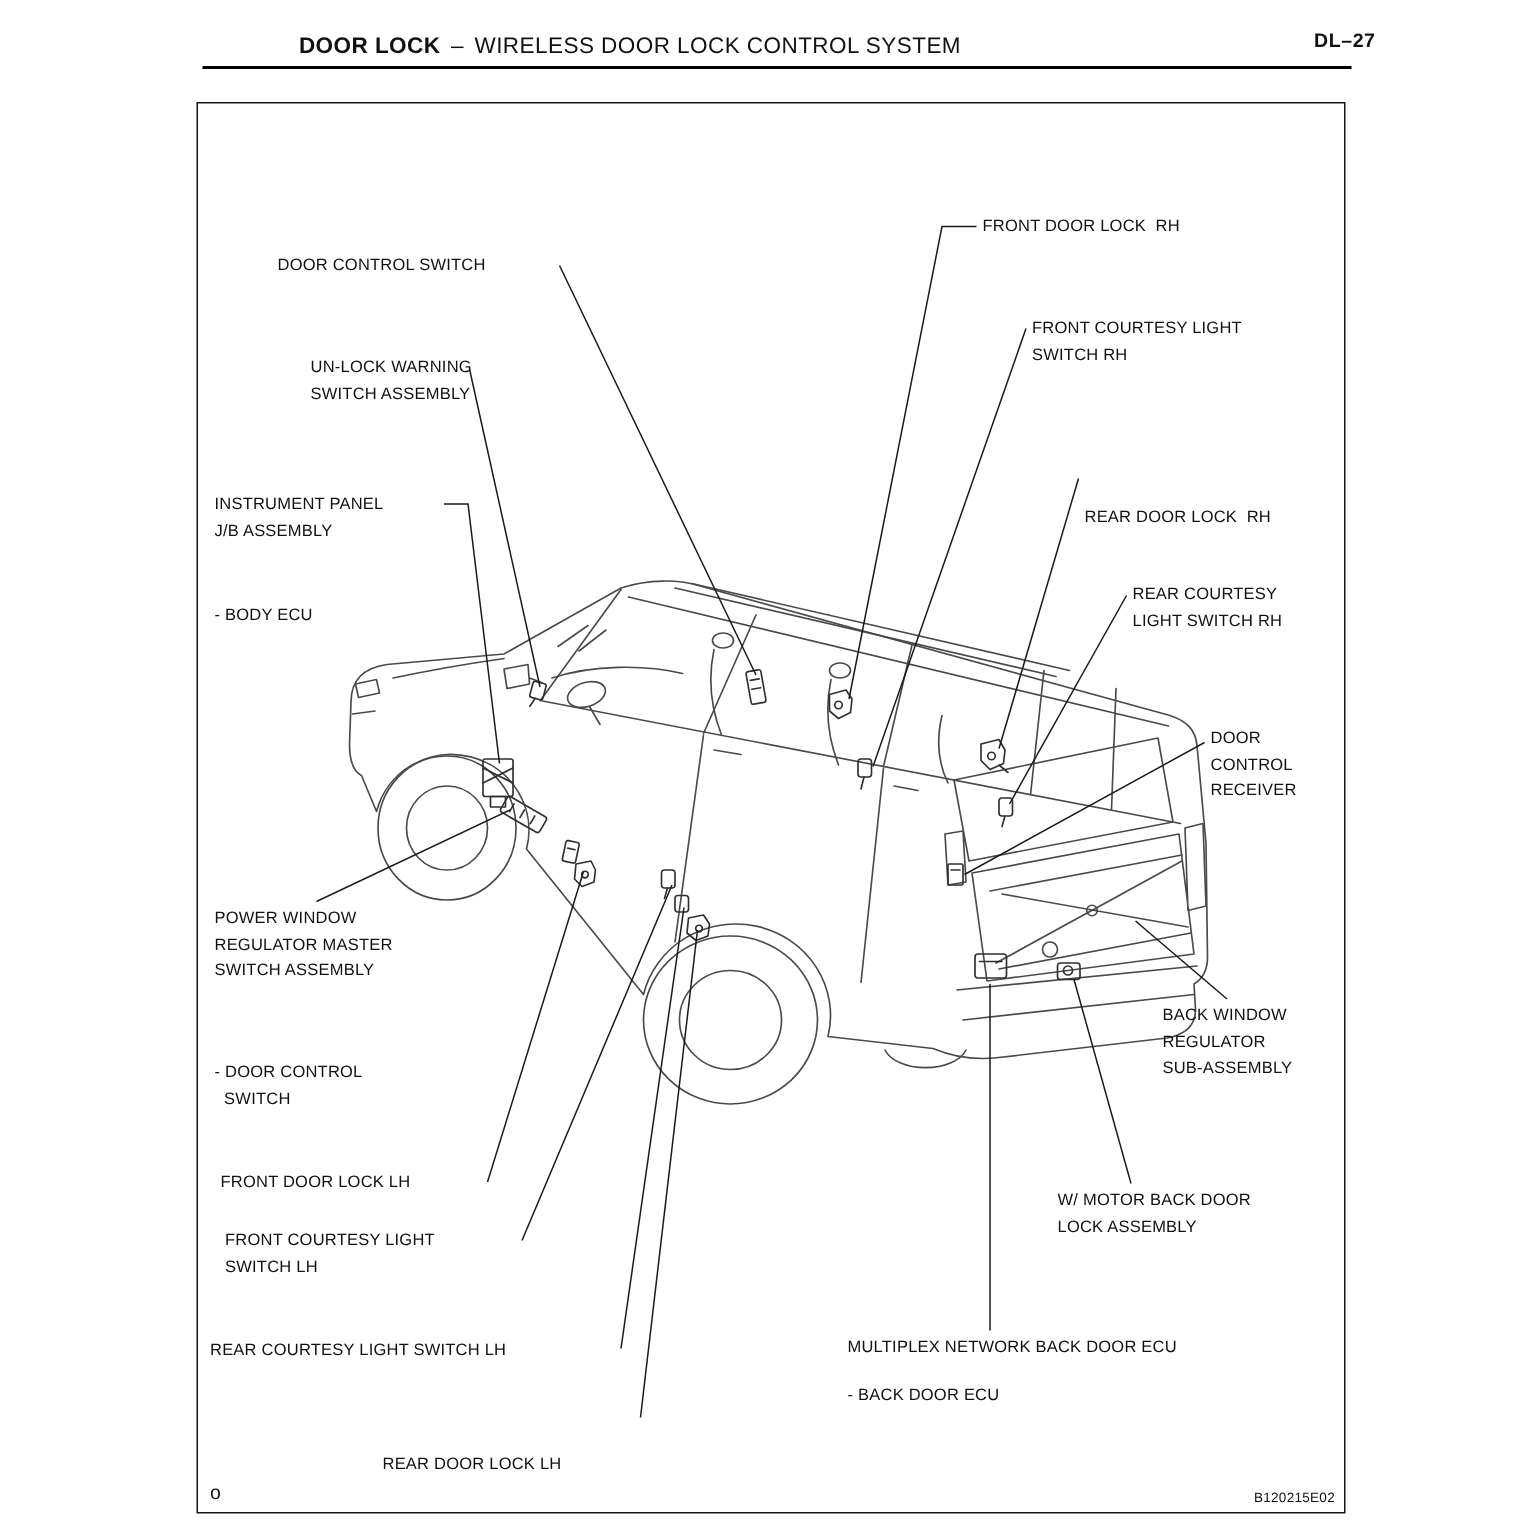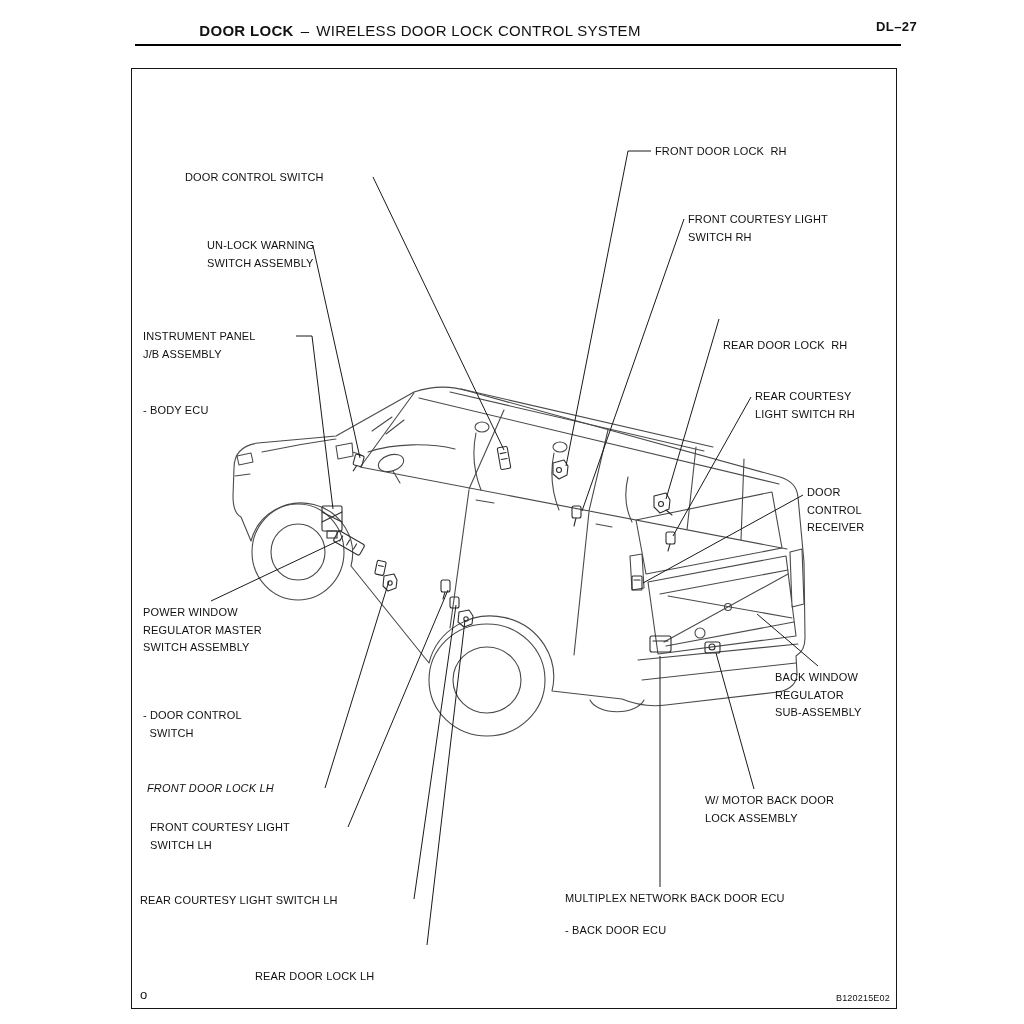--- a/index.html
+++ b/index.html
@@ -191,21 +191,21 @@
 CONTROL
 RECEIVER</div>
 <div class="lbl" style="left:143px; top:604px;">POWER WINDOW
 REGULATOR MASTER
 SWITCH ASSEMBLY</div>
 <div class="lbl" style="left:775px; top:669px;">BACK WINDOW
 REGULATOR
 SUB-ASSEMBLY</div>
 <div class="lbl" style="left:143px; top:707px;">- DOOR CONTROL
   SWITCH</div>
-<div class="lbl" style="left:147px; top:780px;font-style:italic;">FRONT DOOR LOCK LH</div>
+<div class="lbl" style="left:147px; top:780px;">FRONT DOOR LOCK LH</div>
 <div class="lbl" style="left:705px; top:792px;">W/ MOTOR BACK DOOR
 LOCK ASSEMBLY</div>
 <div class="lbl" style="left:150px; top:819px;">FRONT COURTESY LIGHT
 SWITCH LH</div>
 <div class="lbl" style="left:140px; top:892px;">REAR COURTESY LIGHT SWITCH LH</div>
 <div class="lbl" style="left:565px; top:890px;">MULTIPLEX NETWORK BACK DOOR ECU</div>
 <div class="lbl" style="left:565px; top:922px;">- BACK DOOR ECU</div>
 <div class="lbl" style="left:255px; top:937px;margin-top:31px;">REAR DOOR LOCK LH</div>
 
 </body></html>

